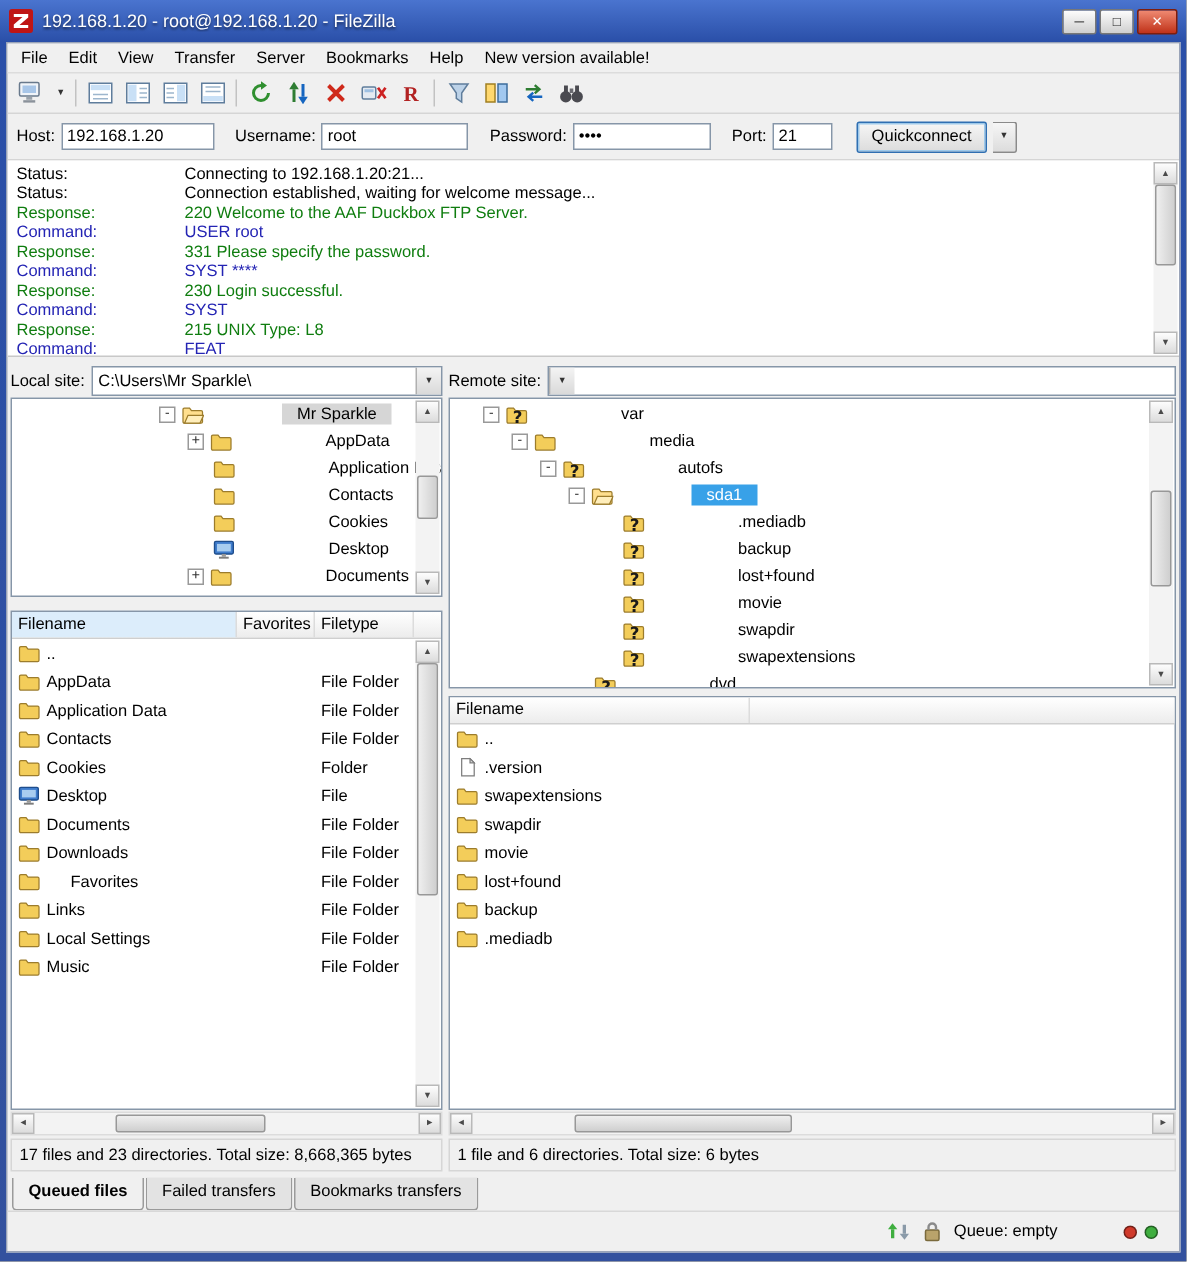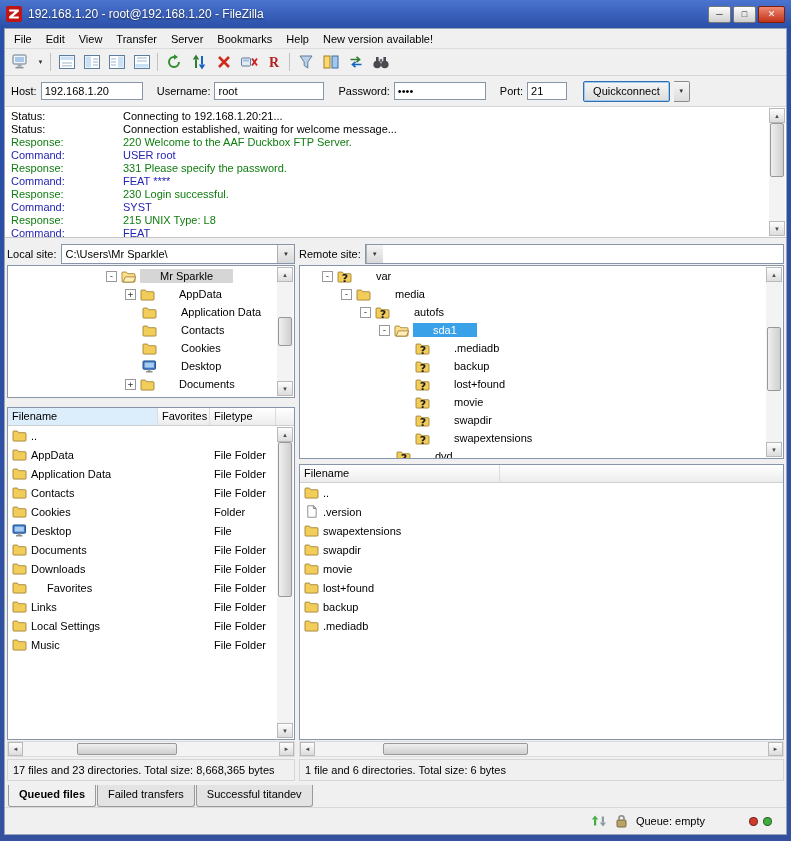--- a/index.html
+++ b/index.html
@@ -21,21 +21,21 @@
   .toolbar{height:27px;flex:none;display:flex;align-items:center;padding:0 4px;border-bottom:1px solid #d5d5d5;}
   .tbtn{width:25px;height:23px;border:none;background:transparent;display:flex;align-items:center;justify-content:center;padding:0;}
   .tb-ic{display:flex;}
   .tb-drop{width:13px;height:23px;display:flex;align-items:center;justify-content:center;font-size:6px;color:#333;background:transparent;border:none;padding:0;}
   .tsep{width:1px;height:18px;background:#c2c2c2;margin:0 3px;flex:none;}
   
   .quickbar{height:31px;flex:none;display:flex;align-items:center;padding:0 6px;border-bottom:1px solid #d5d5d5;gap:4px;}
   .qlbl{margin-left:10px;white-space:nowrap;}
   .qlbl.first{margin-left:0;}
   .qc-input{height:18px;border:1px solid #8696a8;padding:1px 3px;font:11px "Liberation Sans","DejaVu Sans",sans-serif;background:#fff;}
-  .w-host{width:102px}.w-user{width:110px}.w-pass{width:92px}.w-port{width:40px}
+  .w-host{width:102px}.w-user{width:98px}.w-pass{width:92px}.w-port{width:40px}
   .qc-btn{height:21px;margin-left:12px;padding:0 9px;font:11px "Liberation Sans","DejaVu Sans",sans-serif;
     background:linear-gradient(#f6f6f6,#dcdcdc);border:1px solid #2f6fb2;box-shadow:inset 0 0 0 1px #9ec9ea;border-radius:2px;}
   .qc-drop{width:16px;height:21px;font-size:6px;color:#333;background:linear-gradient(#f6f6f6,#dcdcdc);border:1px solid #8a8a8a;border-left:none;border-radius:0 2px 2px 0;padding:0;}
   
   .log{height:131px;flex:none;background:#fff;position:relative;overflow:hidden;border-bottom:1px solid #c8c8c8;padding:3px 20px 0 6px;}
   .log-line{display:flex;line-height:13px;white-space:nowrap;}
   .log-label{width:112px;flex:none;}
   .c-status{color:#000}.c-command{color:#2424b4}.c-response{color:#0f7d0f}
   .gap5{height:5px;flex:none}.gap4{height:4px;flex:none}
   
@@ -49,21 +49,21 @@
   .combo-text{flex:1;padding:0 4px;white-space:nowrap;overflow:hidden;}
   .combo-btn{width:17px;height:100%;flex:none;display:flex;align-items:center;justify-content:center;font-size:6px;color:#333;
     background:linear-gradient(#f4f4f4,#d9d9d9);border-left:1px solid #b0b0b0;}
   .tree{flex:none;background:#fff;border:1px solid #8696a8;position:relative;overflow:hidden;padding:1px 18px 0 3px;}
   .tree-row{height:18px;display:flex;align-items:center;white-space:nowrap;}
   .tind{flex:none;}
   .texp{width:11px;height:11px;flex:none;border:1px solid #999;background:#fff;font:9px/9px "DejaVu Sans Mono",monospace;text-align:center;color:#333;margin-right:4px;}
   .texp-none{width:17px;flex:none;}
   .tico,.lico{width:15px;height:13px;margin-right:4px;flex:none;display:flex;}
   .ic{display:block;}
-  .tlbl{padding:1px 20px;white-space:nowrap;}
+  .tlbl{padding:1px 10px;white-space:nowrap;margin-left:48px;}
   .sel-blue{background:#38a1e8;color:#fff;}
   .sel-gray{background:#d6d6d6;}
   .vgap9{height:9px;flex:none}.vgap5{height:5px;flex:none}
   .listwrap{flex:1;display:flex;flex-direction:column;border:1px solid #8696a8;background:#fff;min-height:0;}
   .list-header{height:18px;flex:none;display:flex;background:linear-gradient(#ffffff,#ececec);border-bottom:1px solid #cfcfcf;overflow:hidden;}
   .hcell{flex:none;padding:2px 4px;border-right:1px solid #dcdcdc;overflow:hidden;white-space:nowrap;}
   .hsort{background:#dcedfb;}
   .h-right{text-align:right;}
   .hfill{flex:1;}
   .list-body{flex:1;overflow:hidden;position:relative;}
@@ -294,21 +294,21 @@
           <div class="log-line">
             <span class="log-label c-command">Command:</span>
             <span class="log-text c-command">USER root</span>
           </div>
           <div class="log-line">
             <span class="log-label c-response">Response:</span>
             <span class="log-text c-response">331 Please specify the password.</span>
           </div>
           <div class="log-line">
             <span class="log-label c-command">Command:</span>
-            <span class="log-text c-command">FEAT ****</span>
+            <span class="log-text c-command">SYST ****</span>
           </div>
           <div class="log-line">
             <span class="log-label c-response">Response:</span>
             <span class="log-text c-response">230 Login successful.</span>
           </div>
           <div class="log-line">
             <span class="log-label c-command">Command:</span>
             <span class="log-text c-command">SYST</span>
           </div>
           <div class="log-line">
@@ -860,21 +860,21 @@
       </div>
 
     </div>
 
     <div class="gap4"></div>
 
 
     <div class="tabs" id="tabs">
         <div class="tab tab-active">Queued files</div>
         <div class="tab">Failed transfers</div>
-        <div class="tab">Successful titandev</div>
+        <div class="tab">Bookmarks transfers</div>
       </div>
 
     <div class="statusbar">
       <span class="sb-right">
         <span style="display:flex;">
           <svg width="16" height="14" viewBox="0 0 16 14">
               <path d="M4 1.5 L7.2 5.5 L1 5.5 Z" fill="#3fae3f"></path>
               <rect x="3" y="5.5" width="2.2" height="6" fill="#3fae3f"></rect>
               <path d="M12 12.5 L8.8 8.5 L15 8.5 Z" fill="#8a9aa8"></path>
               <rect x="10.8" y="2.5" width="2.2" height="6" fill="#8a9aa8"></rect>

